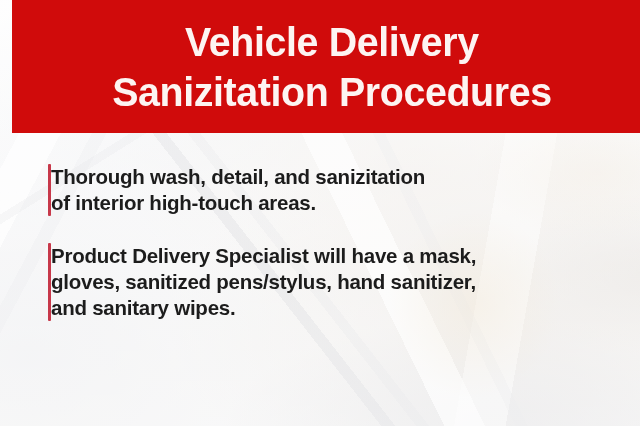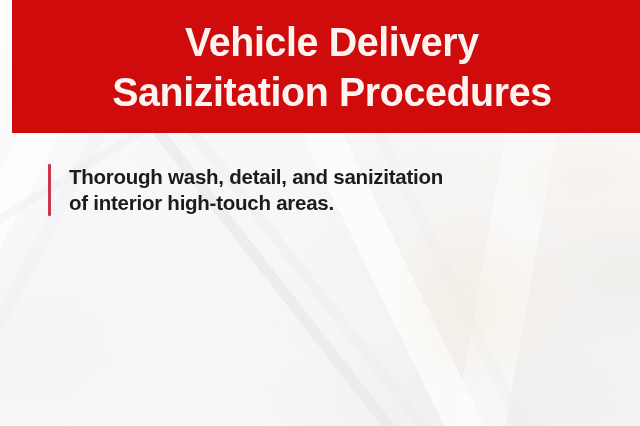--- a/index.html
+++ b/index.html
@@ -133,21 +133,20 @@
   .bullet-block.b2 { top: 110px; }
   .bullet-block.b3 { top: 207px; }
 
   .accent-bar {
     width: 3px;
     flex: 0 0 3px;
     background: #c7384a;
     border-radius: 1px;
   }
   .bullet-text {
-    margin-left: 18px;
     color: #1c1c1c;
     font-family: "Liberation Sans", "DejaVu Sans", sans-serif;
     font-weight: bold;
     font-size: 20.5px;
     line-height: 26px;
     letter-spacing: -0.25px;
     white-space: pre-line;
   }
 </style>
 </head>
@@ -170,16 +169,22 @@
   </div>
 
   <div class="body-area">
 
     <div class="bullet-block b1">
       <div class="accent-bar" style="background: rgb(199, 56, 74);"></div>
       <div class="bullet-text" style="color: rgb(28, 28, 28);">Thorough wash, detail, and sanizitation
 of interior high-touch areas.</div>
     </div>
 
+    <div class="bullet-block b2">
+      <div class="accent-bar" style="background: rgb(199, 56, 74);"></div>
+      <div class="bullet-text" style="color: rgb(28, 28, 28);">Product Delivery Specialist will have a mask,
+gloves, sanitized pens/stylus, hand sanitizer,
+and sanitary wipes.</div>
+    </div>
 
 
   </div>
 </div>
 
 </body></html>

